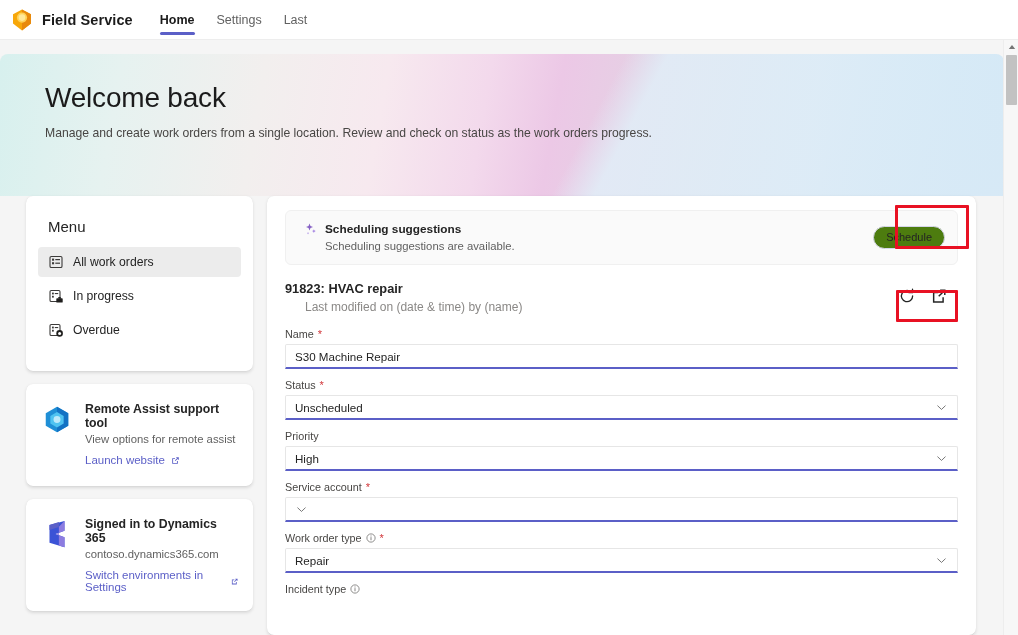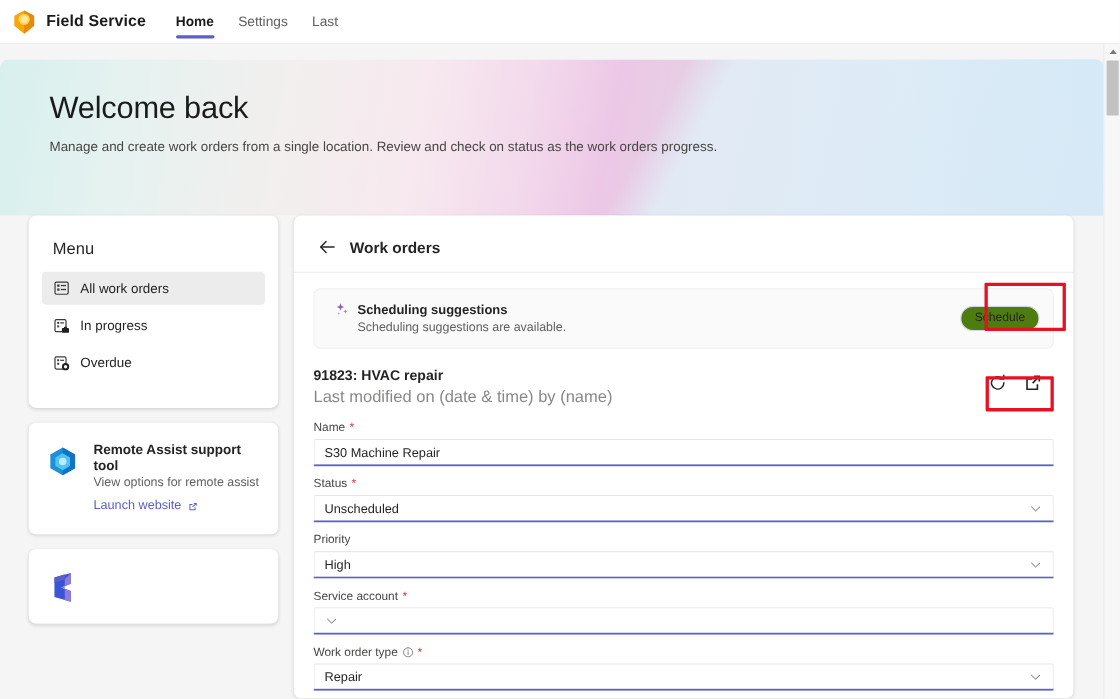--- a/index.html
+++ b/index.html
@@ -160,21 +160,21 @@
     border: 3px solid #e81123;
     border-radius: 1px;
     pointer-events: none;
   }
 
   .wo-title-row {
     display: flex; align-items: flex-start;
     margin-top: 16px; position: relative;
   }
   .wo-title { font-size: 12.8px; font-weight: bold; color: #242424; }
-  .wo-meta { font-size: 15px; color: #8a8886; margin-top: 4px; }
+  .wo-meta { font-size: 12px; color: #8a8886; margin-top: 4px; margin-left: 20px; }
   .wo-actions { margin-left: auto; display: flex; gap: 14px; padding-top: 6px; padding-right: 10px; }
   .act-btn { width: 18px; height: 18px; cursor: pointer; }
 
   
   .form { margin-top: 14px; }
   .field { margin-bottom: 10px; }
   .flabel {
     font-size: 10.8px; color: #484644;
     display: flex; align-items: center; gap: 4px;
     margin-bottom: 4px;
@@ -302,33 +302,37 @@
           </div>
         </div>
       </div>
 
       <div class="card promo">
         <svg class="pic" viewBox="0 0 32 32">
           <path d="M8 6.5 24 2v10.5L14.5 16 24 19.5V30L8 25.4z" fill="#3b53d6"></path>
           <path d="M24 2v10.5L14.5 16 24 19.5V30l-6-1.8V8.2z" fill="#8d7ce0"></path>
           <path d="M8 6.5 18 3.3v5.1L8 11.6z" fill="#5b5fc7"></path>
         </svg>
+        <div>
+          <div class="promo-title">Signed in to Dynamics 365</div>
+          <div class="promo-sub">contoso.dynamics365.com</div>
+          <div class="promo-link">
+            <span>Switch environments in Settings</span>
+            <svg width="11" height="11" viewBox="0 0 16 16">
+              <path d="M3.2 4.6h4.1v1.3H4.5v5.6h5.6V8.8h1.3v4.1H3.2z" fill="#5b5fc7"></path>
+              <path d="M9.1 3.2h3.7v3.7h-1.3V5.4L7.9 8.9 7 8l3.5-3.5H9.1z" fill="#5b5fc7"></path>
+            </svg>
+          </div>
+        </div>
       </div>
     </div>
 
     <div class="col-right">
       <div class="card wo-card">
 
-        <div class="wo-head">
-          <svg width="17" height="17" viewBox="0 0 16 16">
-            <path d="M7 3.3 2.4 8 7 12.7" fill="none" stroke="#242424" stroke-width="1.2" stroke-linecap="round" stroke-linejoin="round"></path>
-            <path d="M2.8 8h11" stroke="#242424" stroke-width="1.2" stroke-linecap="round"></path>
-          </svg>
-          <div class="wo-head-title">Work orders</div>
-        </div>
 
         <div class="wo-body">
 
           <div class="suggest">
             <div class="suggest-text">
               <div class="suggest-title">
                 <svg width="14" height="14" viewBox="0 0 16 16">
                   <path d="M6.3 1.8 7.4 4.7l2.9 1.1-2.9 1.1-1.1 2.9-1.1-2.9L2.3 5.8l2.9-1.1z" fill="#8661c5"></path>
                   <path d="M11.3 8.3l.6 1.5 1.5.6-1.5.6-.6 1.5-.6-1.5-1.5-.6 1.5-.6z" fill="#a07ee0"></path>
                   <path d="M4.6 11.3l.42 1.05 1.05.42-1.05.42-.42 1.05-.42-1.05-1.05-.42 1.05-.42z" fill="#b49ae8"></path>

